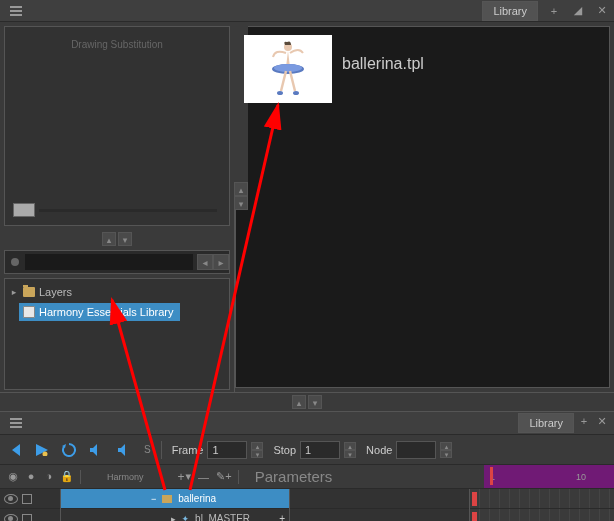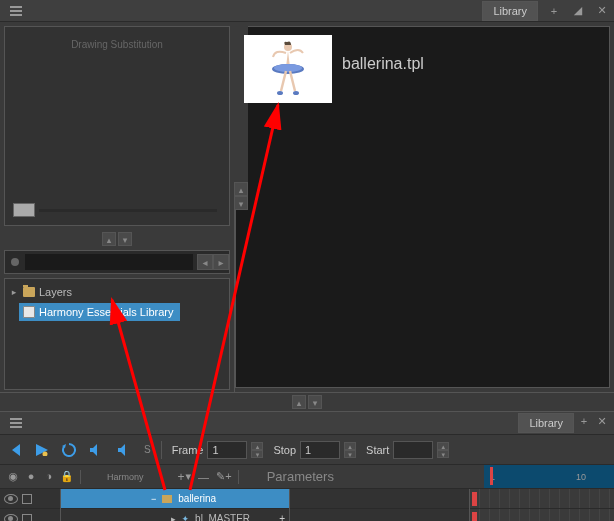--- a/index.html
+++ b/index.html
@@ -62,24 +62,24 @@
   .num-input { width: 40px; height: 18px; background: #2a2a2a; border: 1px solid #555; color: #ccc; padding: 0 4px; font-size: 11px; }
   .spinner { display: flex; flex-direction: column; }
   .spin-btn { width: 12px; height: 8px; background: #4a4a4a; color: #888; font-size: 7px; text-align: center; line-height: 8px; cursor: pointer; border: 1px solid #555; }
   
   .toolbar2 { background: #3a3a3a; height: 24px; display: flex; align-items: center; padding: 0 6px; gap: 4px; border-bottom: 1px solid #2a2a2a; }
   .tb-icon { width: 14px; height: 14px; color: #999; font-size: 11px; cursor: pointer; text-align: center; }
   .tb-sep { width: 1px; height: 14px; background: #555; margin: 0 2px; }
   .layers-label { color: #888; font-size: 9px; margin-left: 20px; }
   .add-layer { display: flex; align-items: center; color: #999; gap: 1px; margin-left: 30px; }
   .add-layer .plus { font-size: 12px; }
-  .params-label { color: #888; font-size: 13px; margin-left: 22px; text-align: center; }
+  .params-label { color: #888; font-size: 15px; margin-left: 10px; text-align: center; }
   
   .ruler-area { position: absolute; right: 0; top: 0; bottom: 0; width: 130px; display: flex; flex-direction: column; }
-  .ruler { height: 24px; background: #0c4a6e; border-bottom: 1px solid #2a2a2a; position: relative; display: flex; align-items: center; }
+  .ruler { height: 24px; background: #701a75; border-bottom: 1px solid #2a2a2a; position: relative; display: flex; align-items: center; }
   .ruler-mark { position: absolute; color: #999; font-size: 9px; }
   .playhead { position: absolute; top: 2px; width: 3px; height: 18px; background: #d44; }
   
   .layers-panel { display: flex; height: 44px; background: #323232; position: relative; }
   .layer-icons-col { width: 60px; display: flex; flex-direction: column; }
   .layer-icon-row { height: 20px; display: flex; align-items: center; padding: 0 4px; gap: 4px; border-bottom: 1px solid #2a2a2a; }
   .eye-icon { width: 14px; height: 10px; border: 1px solid #888; border-radius: 50%; position: relative; }
   .eye-icon::after { content: ''; position: absolute; top: 1px; left: 3px; width: 5px; height: 5px; background: #888; border-radius: 50%; }
   .sq { width: 10px; height: 10px; border: 1px solid #888; }
   
@@ -236,21 +236,21 @@
   </div>
   <div class="frame-ctrl">
     <span>Stop</span>
     <input class="num-input" value="1" style="">
     <div class="spinner">
         <div class="spin-btn">▴</div>
         <div class="spin-btn">▾</div>
       </div>
   </div>
   <div class="frame-ctrl">
-    <span>Start</span>
+    <span>Node</span>
     <input class="num-input" style="">
     <div class="spinner">
         <div class="spin-btn">▴</div>
         <div class="spin-btn">▾</div>
       </div>
   </div>
 </div>
 
 <div class="bottom-strip">
 <div class="toolbar2">

